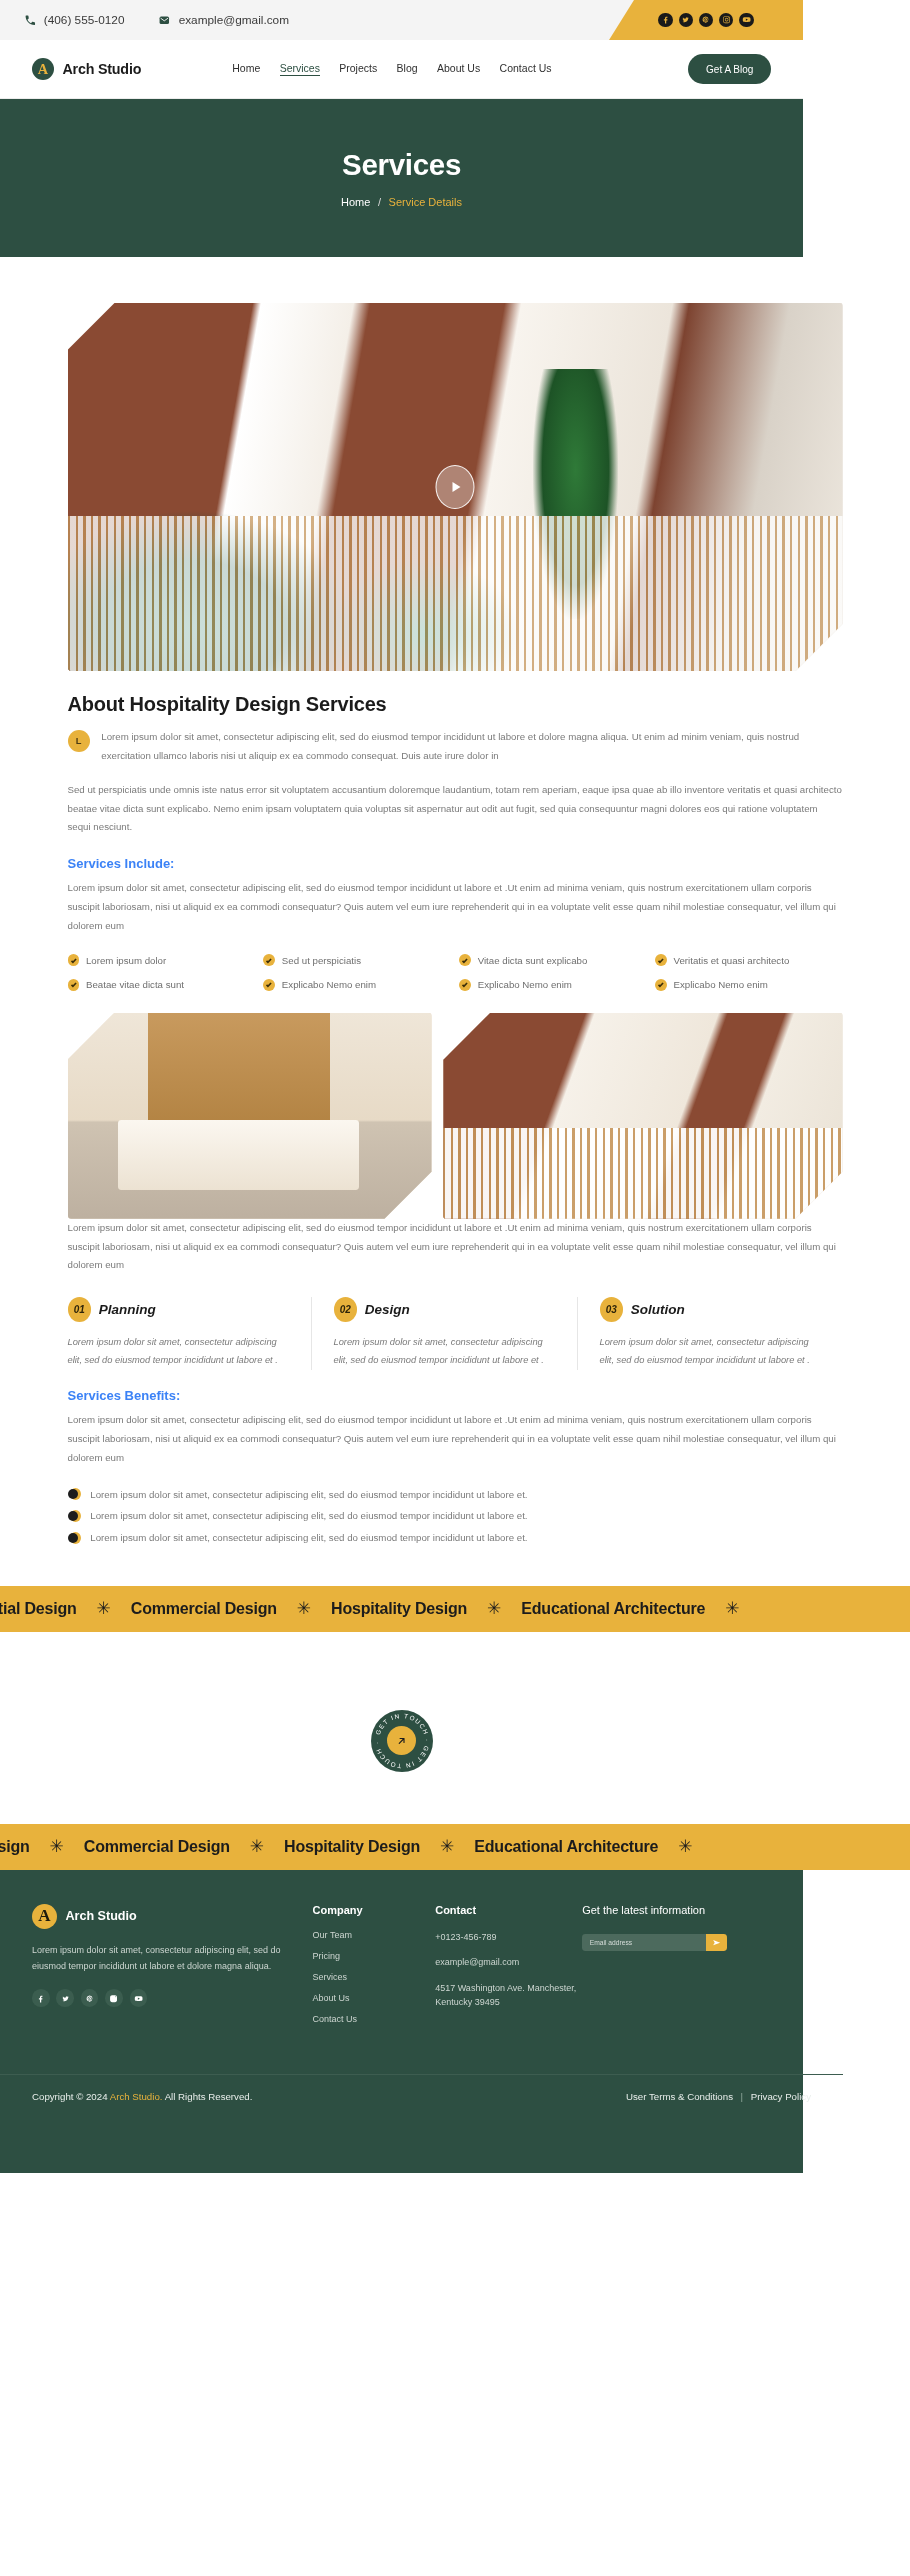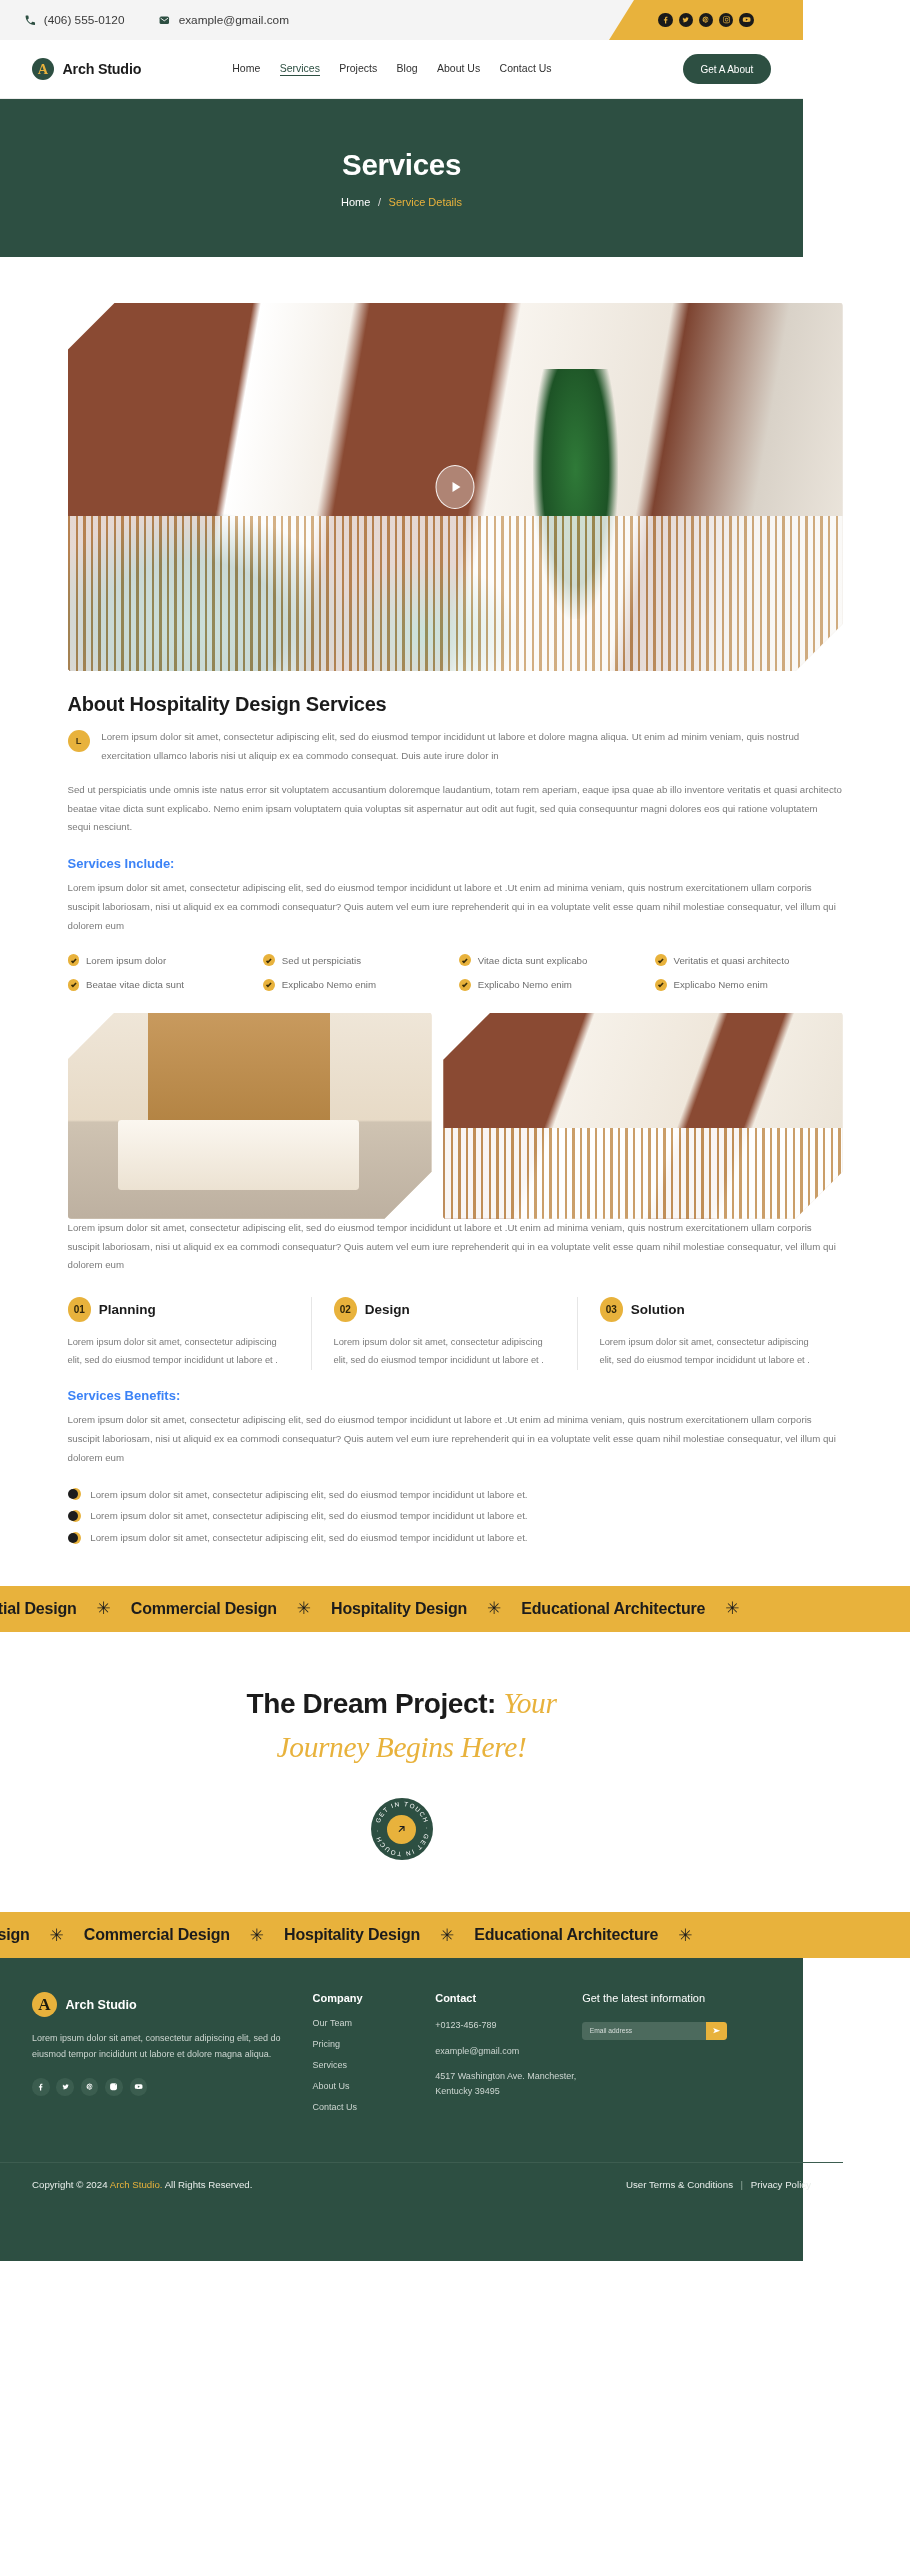--- a/index.html
+++ b/index.html
@@ -111,21 +111,21 @@
     flex:none; width:11.8px;height:11.8px;border-radius:50%;background:#e8b23c;
     display:flex;align-items:center;justify-content:center;
   }
   .check-badge svg{width:7.6px;height:7.6px;stroke:#3a2d08;fill:none;stroke-width:2.6;}
 
   .img-pair { display:flex; gap:11.8px; margin-top:22px; }
   .img-pair .bevel-img { height:206px; }
   .img-pair .left { flex:0 0 364px; }
   .img-pair .right { flex:1; }
 
-  .steps { display:flex; margin-top:22px; }
+  .steps { display:flex; margin-top:22px;font-style:italic; }
   .step { flex:1; padding:0 22px; }
   .step:first-child { padding-left:0; }
   .step + .step { border-left:0.8px solid #e6e6e6; }
   .step-head { display:flex; align-items:center; gap:7.6px; margin-bottom:11px; }
   .step-num {
     width:23.6px;height:25px;border-radius:50%;background:#e8b23c;
     display:flex;align-items:center;justify-content:center;
     font-size:10px;font-weight:700;color:#2e2409; flex:none;
   }
   .step-title { font-size:13.5px; font-weight:700; color:#1b1b1b; }
@@ -316,21 +316,21 @@
         <span class="brand-name">Arch Studio</span>
       </div>
       <div class="nav-links">
         <a class="nav-link" href="#">Home</a>
         <a class="nav-link active" href="#">Services</a>
         <a class="nav-link" href="#">Projects</a>
         <a class="nav-link" href="#">Blog</a>
         <a class="nav-link" href="#">About Us</a>
         <a class="nav-link" href="#">Contact Us</a>
       </div>
-      <button class="quote-btn">Get A About</button>
+      <button class="quote-btn">Get A Blog</button>
     </div>
   </div>
 
   <div class="hero">
     <h1>Services</h1>
     <div class="crumbs">
       <a href="#">Home</a>
       <span class="sep">/</span>
       <span class="cur">Service Details</span>
     </div>
@@ -501,21 +501,20 @@
       <span class="mq-text">Commercial Design</span>
       <span class="mq-star">✳</span>
       <span class="mq-text">Hospitality Design</span>
       <span class="mq-star">✳</span>
       <span class="mq-text">Educational Architecture</span>
       <span class="mq-star">✳</span>
     </div>
   </div>
 
   <div class="cta">
-    <h2><span>The Dream Project: </span><span class="accent">Your</span><br><span class="accent">Journey Begins Here!</span></h2>
     <div class="badge-wrap">
       <div class="badge">
         <svg class="ring" viewBox="0 0 73 73">
           <defs>
               <path id="circ" d="M 36.5,36.5 m -27,0 a 27,27 0 1,1 54,0 a 27,27 0 1,1 -54,0"></path>
             </defs>
           <text><textPath href="#circ" startOffset="4%" id="badgetext">GET IN TOUCH · GET IN TOUCH · </textPath></text>
         </svg>
         <span class="inner">
           <svg viewBox="0 0 24 24">

